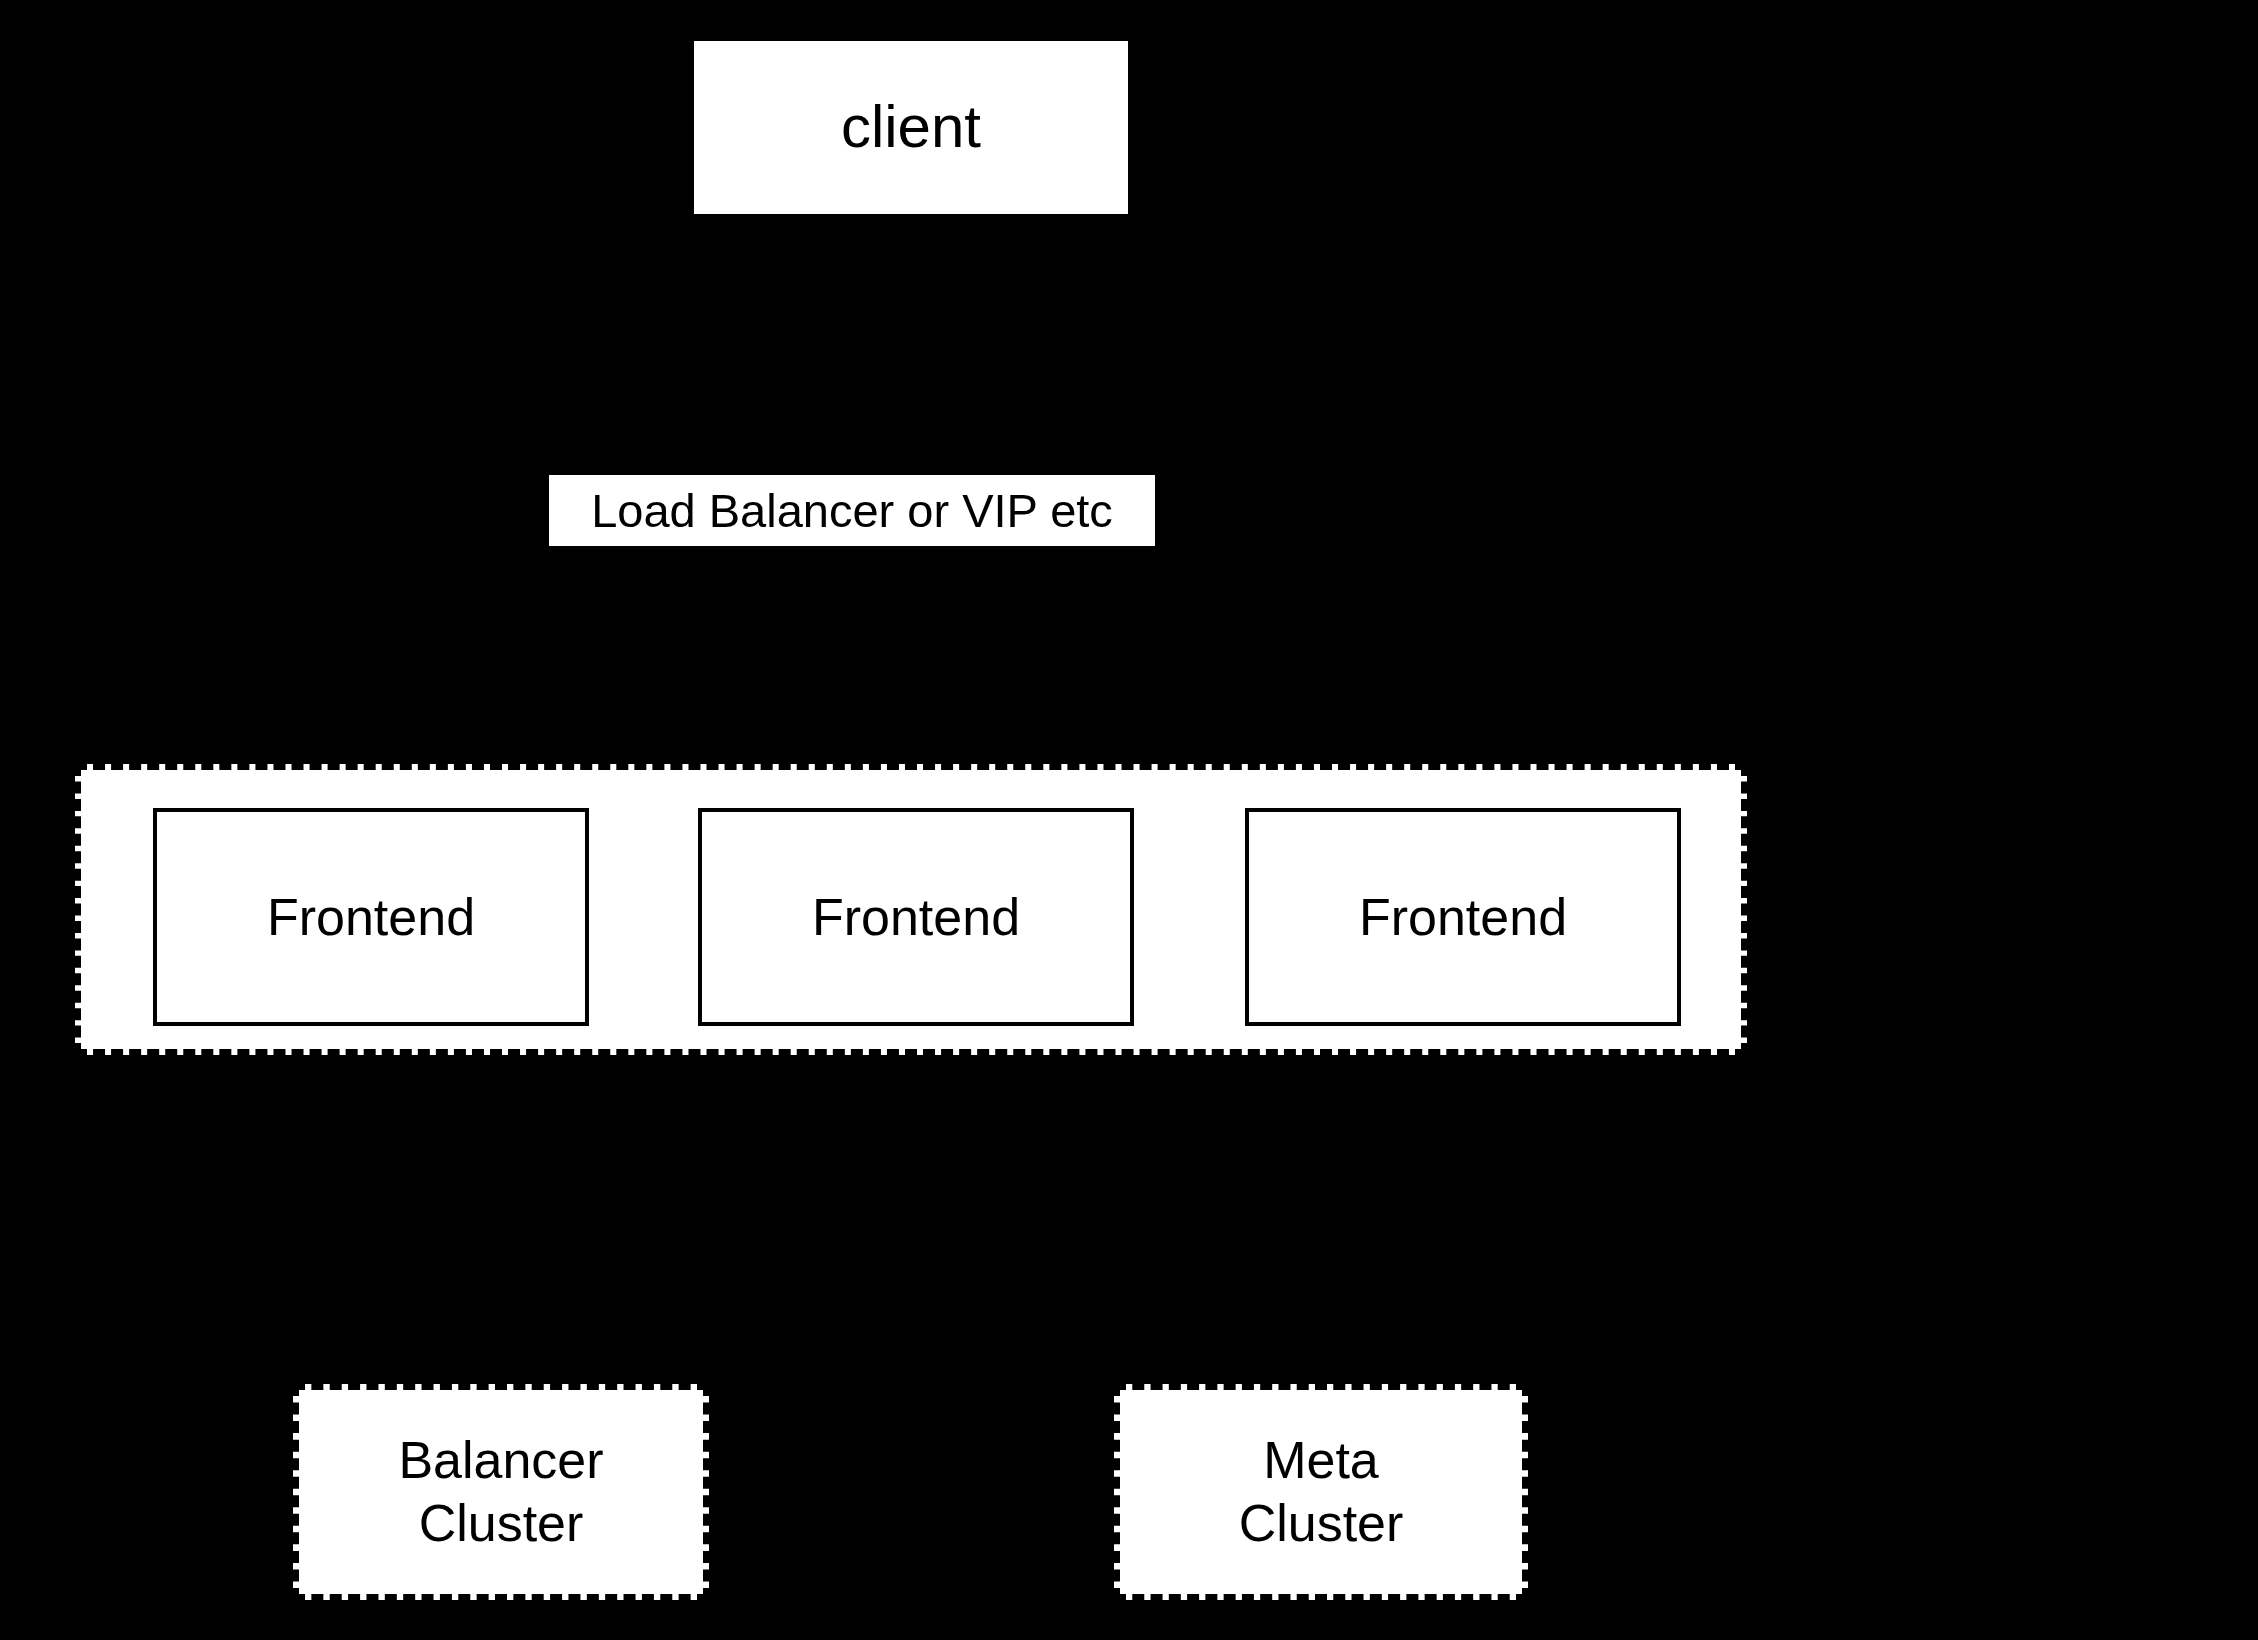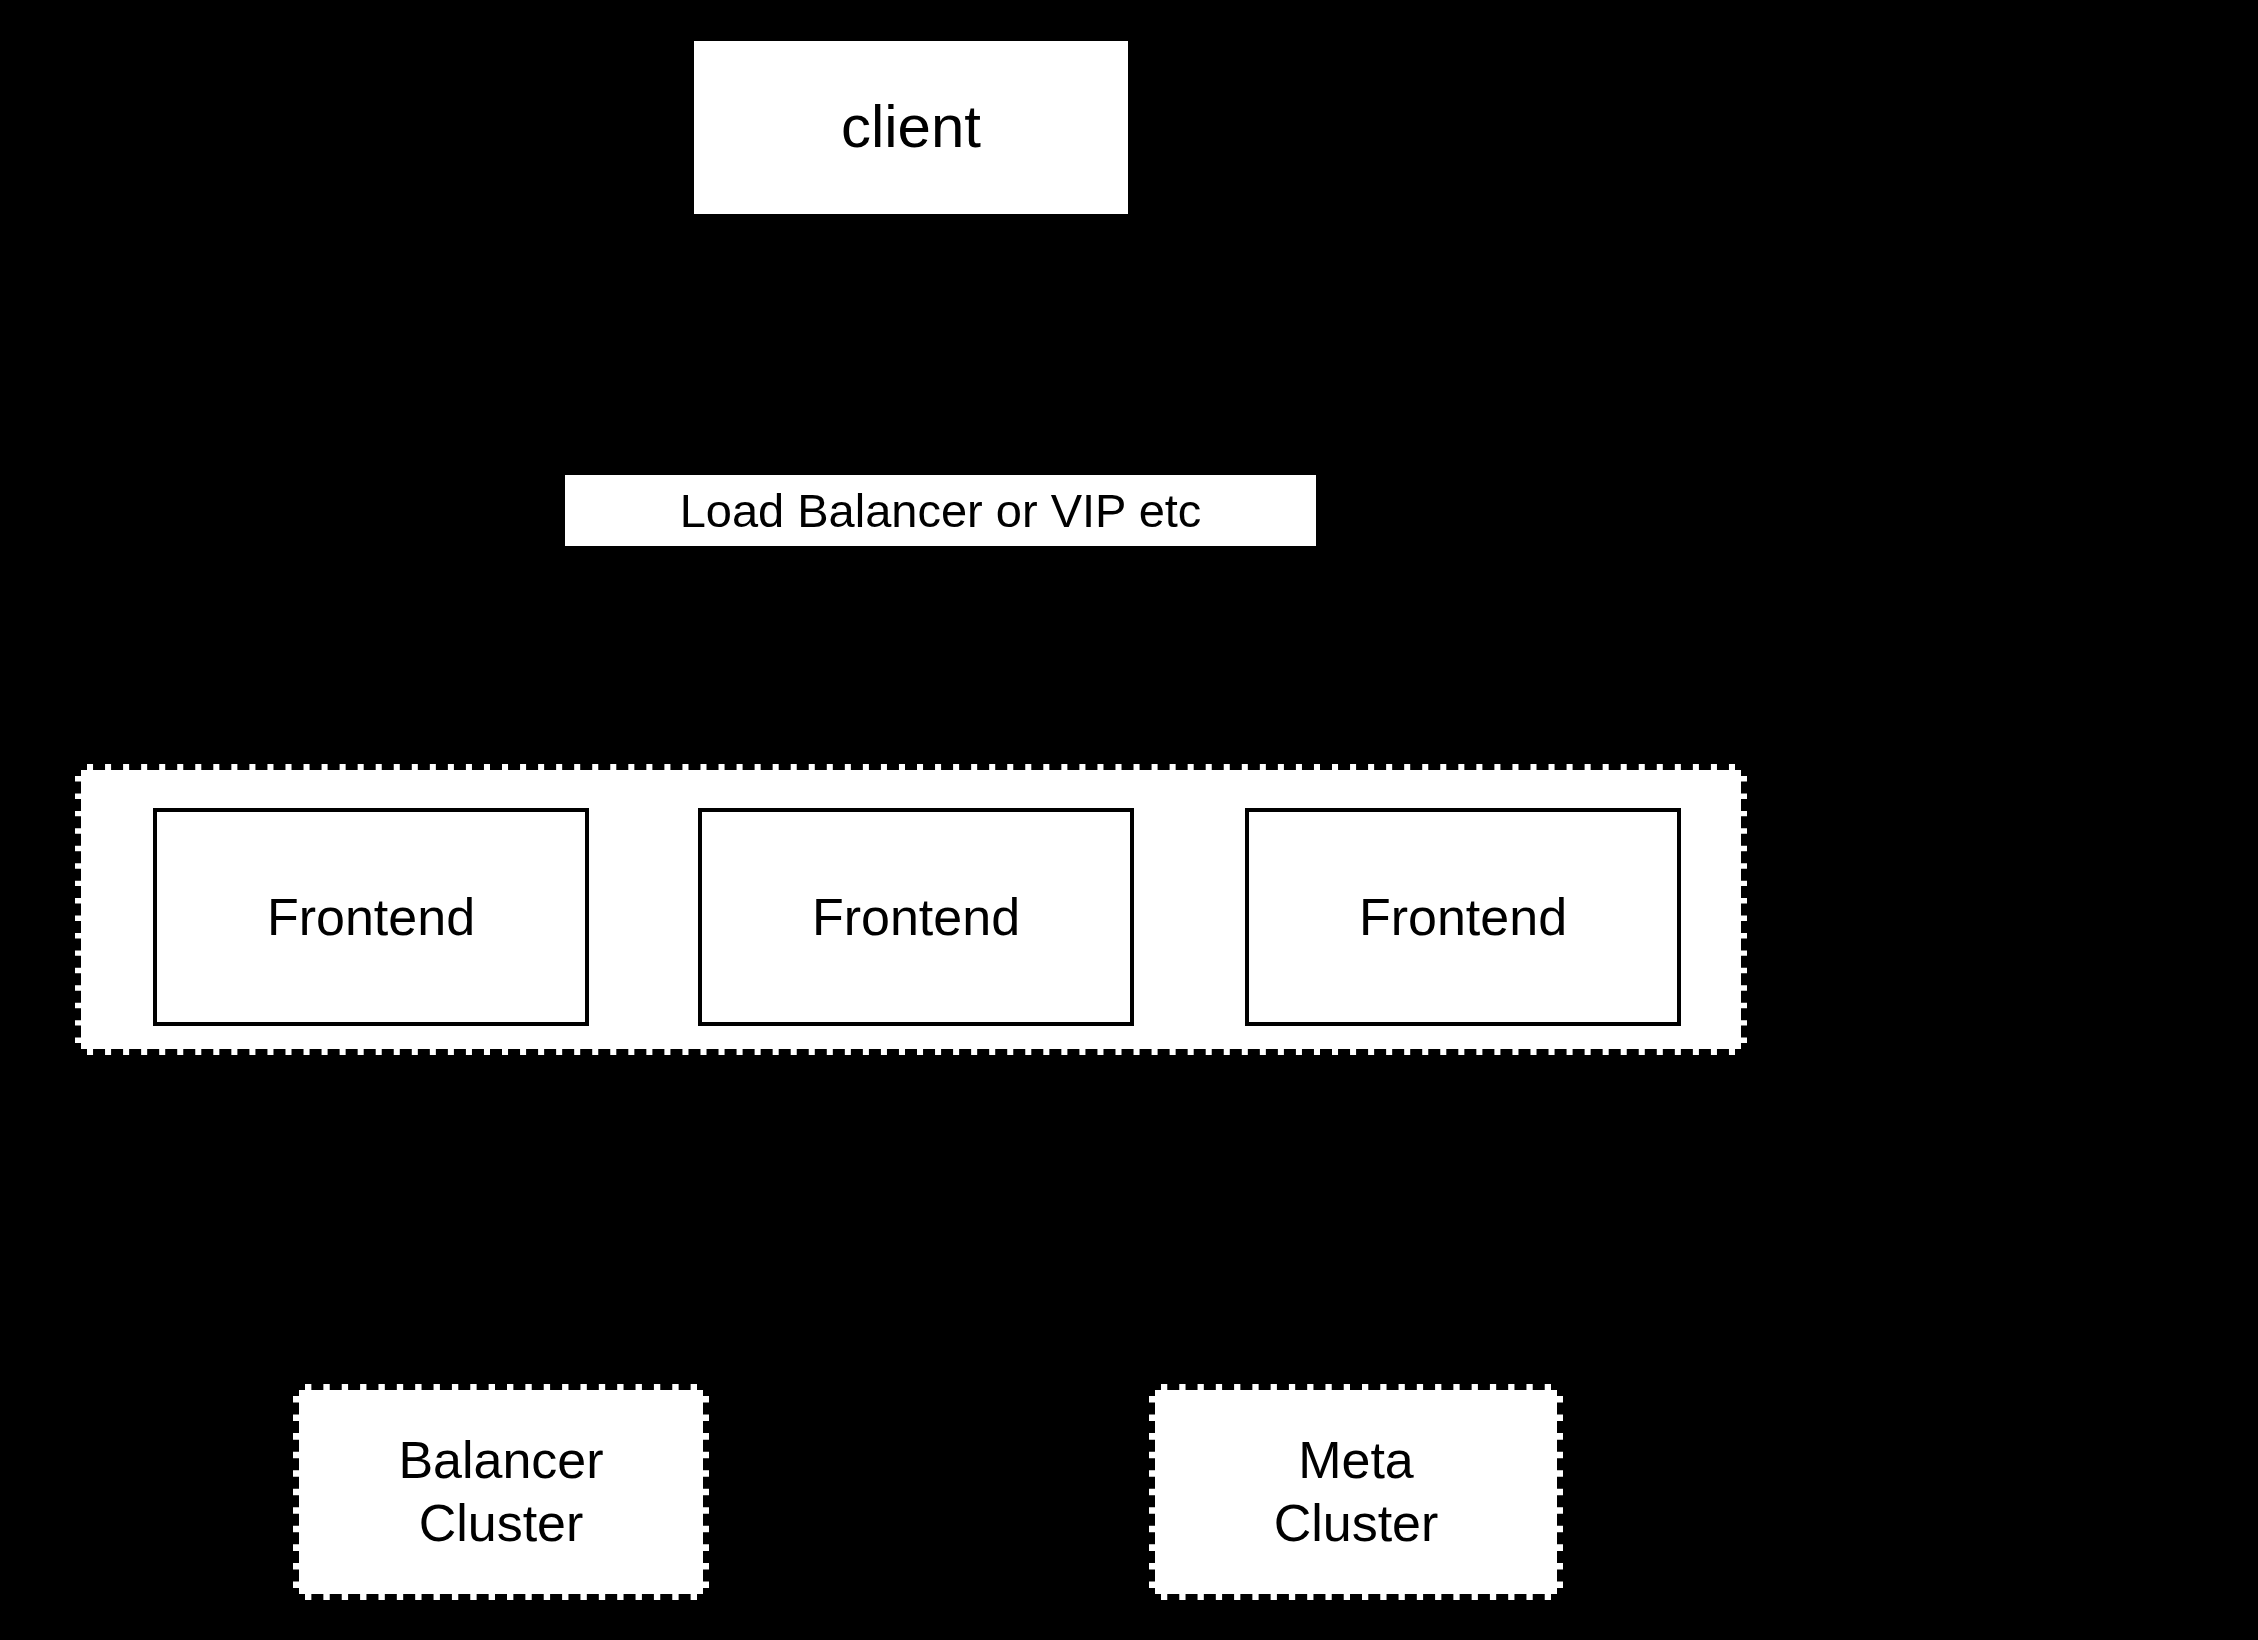--- a/index.html
+++ b/index.html
@@ -38,25 +38,24 @@
     width: 434px;
     height: 173px;
     font-size: 60px;
     border: none;
   }
 
   
   #load-balancer-box {
     left: 549px;
     top: 475px;
-    width: 751px;
+    width: 606px;
     height: 71px;
     font-size: 47px;
     border: none;
-    margin-left: 16px;
   }
 
   
   #frontend-group {
     position: absolute;
     left: 75px;
     top: 764px;
     width: 1672px;
     height: 291px;
     box-sizing: border-box;
@@ -98,21 +97,21 @@
     font-size: 52px;
     line-height: 1.22;
     white-space: pre-line;
     top: 1384px;
   }
   #datanode-cluster-box {
     left: 293px;
     width: 416px;
   }
   #meta-cluster-box {
-    left: 1149px;
+    left: 1114px;
     width: 414px;
     align-items: center;
   }
 </style>
 </head>
 <body>
 
 <div id="canvas">
 
   <div class="node" id="client-box">

